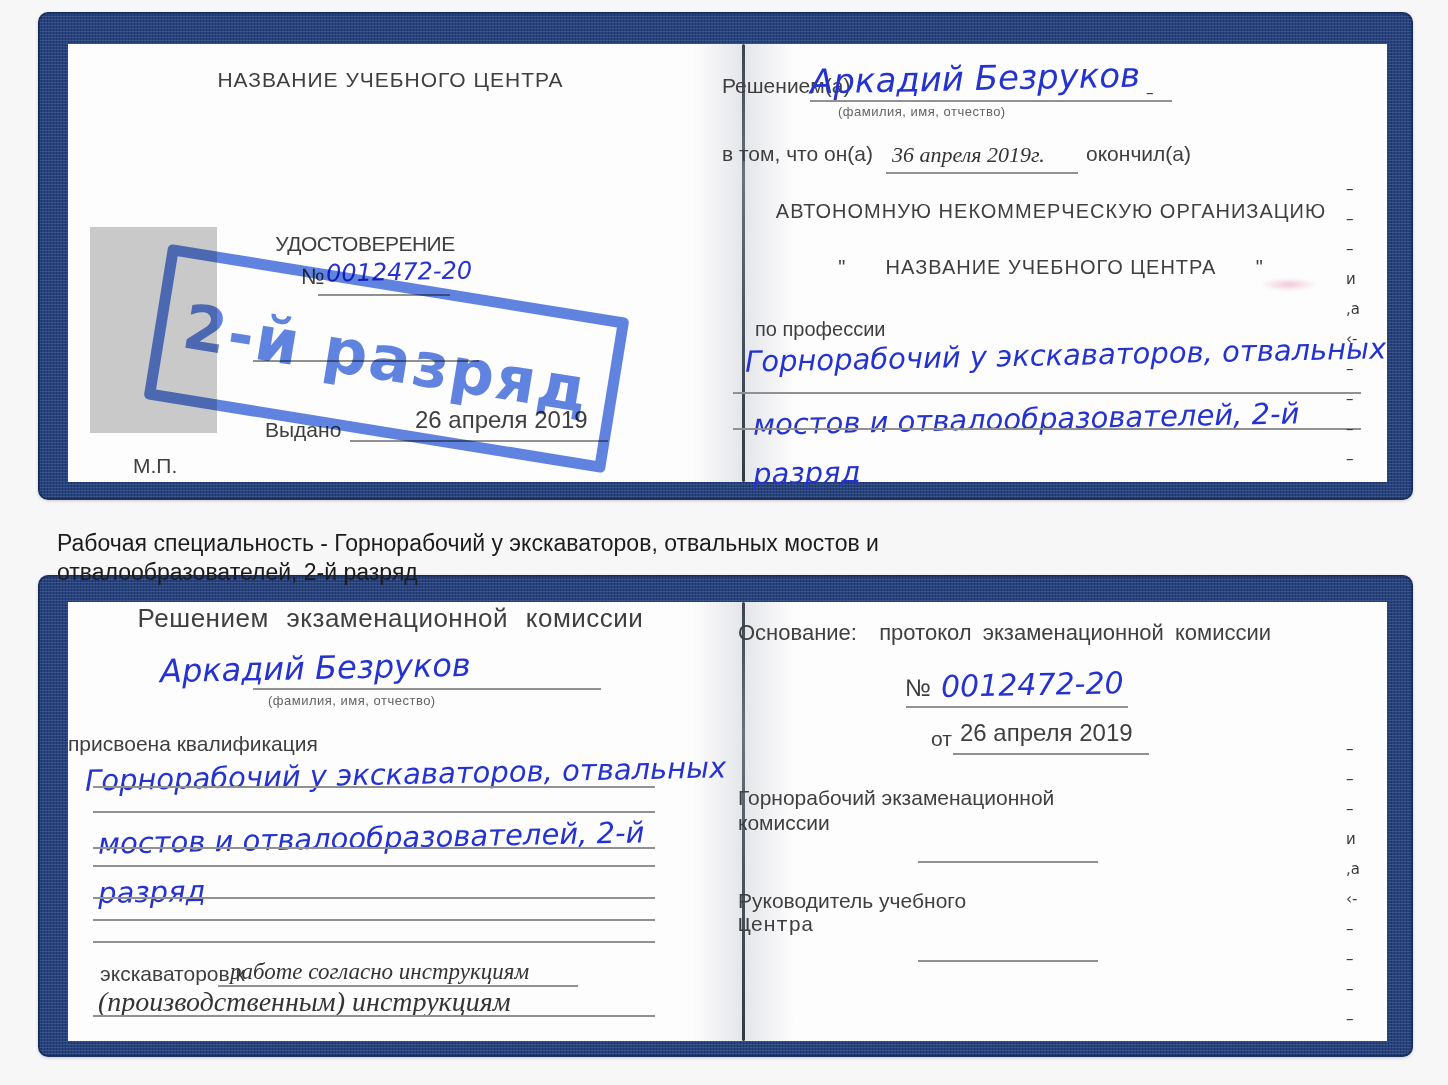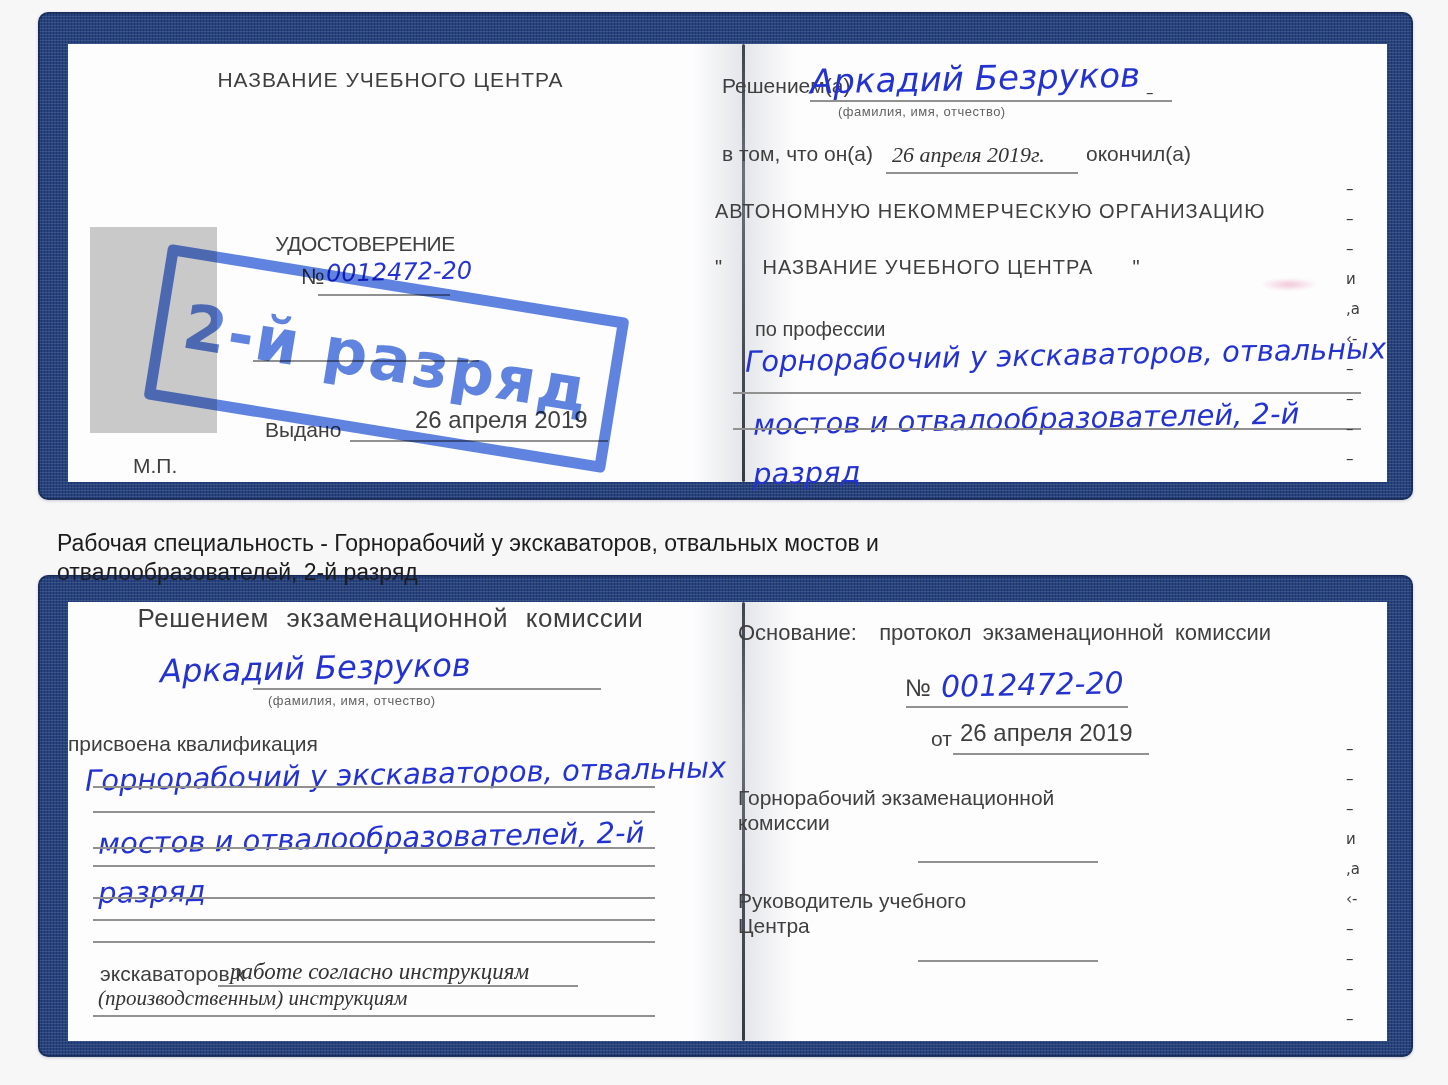--- a/index.html
+++ b/index.html
@@ -22,21 +22,21 @@
     position:absolute;top:0;bottom:0;left:674px;width:3px;
     background:linear-gradient(180deg,#3c4350,#6a707c 30%,#464d5a 70%,#333a46);
     border-radius:2px;
   }
   .crease-shade-l{position:absolute;top:0;bottom:0;left:624px;width:50px;
     background:linear-gradient(90deg,rgba(0,0,0,0),rgba(120,126,140,.18));}
   .crease-shade-r{position:absolute;top:0;bottom:0;left:677px;width:50px;
     background:linear-gradient(90deg,rgba(120,126,140,.18),rgba(0,0,0,0));}
   .el{position:absolute;white-space:pre;}
   .print{font-size:21px;color:#3f3f3f;}
-  .print-c{font-size:20px;color:#3f3f3f;letter-spacing:1px;text-align:left;}
+  .print-c{font-size:20px;color:#3f3f3f;letter-spacing:1px;text-align:center;}
   .hint{font-size:13px;color:#636363;letter-spacing:.5px;}
   .hw{font-family:"DejaVu Sans",sans-serif;font-style:italic;color:#2433d0;transform:rotate(-1.2deg);}
   .ser{font-family:"Liberation Serif",serif;font-style:italic;color:#343434;}
   .rule{position:absolute;height:2px;background:#919191;}
   .photo{position:absolute;background:#c9c9c9;}
   .stamp{
     position:absolute;border:11px solid #4a73dc;border-radius:5px;
     display:flex;align-items:center;justify-content:center;
     mix-blend-mode:multiply;opacity:.88;
   }
@@ -86,21 +86,21 @@
     <span>2-й разряд</span>
   </div>
 
   <div class="el print" style="left:684px;top:62px;">Решением(а)</div>
   <div class="el hw" style="left:772px;top:46px;font-size:34px;">Аркадий Безруков</div>
   <div class="rule" style="left:772px;top:88px;width:362px;"></div>
   <div class="el mk" style="left:1108px;top:72px;">–</div>
   <div class="el hint" style="left:800px;top:92px;width:200px;">(фамилия, имя, отчество)</div>
 
   <div class="el print" style="left:684px;top:130px;">в том, что он(а)</div>
-  <div class="el ser" style="left:854px;top:130px;font-size:22px;">26 апреля 2019г.</div>
+  <div class="el ser" style="left:854px;top:130px;font-size:22px;">36 апреля 2019г.</div>
   <div class="rule" style="left:848px;top:160px;width:192px;"></div>
   <div class="el print" style="left:1048px;top:130px;">окончил(а)</div>
 
   <div class="el print-c" style="left:677px;top:188px;width:672px;">АВТОНОМНУЮ НЕКОММЕРЧЕСКУЮ ОРГАНИЗАЦИЮ</div>
   <div class="el print-c" style="left:677px;top:244px;width:672px;">"      НАЗВАНИЕ УЧЕБНОГО ЦЕНТРА      "</div>
 
   <div class="el print" style="left:717px;top:306px;font-size:20px;">по профессии</div>
   <div class="el hw" style="left:707px;top:326px;font-size:29px;">Горнорабочий у экскаваторов, отвальных</div>
   <div class="rule" style="left:695px;top:380px;width:628px;"></div>
   <div class="el hw" style="left:715px;top:390px;font-size:29px;">мостов и отвалообразователей, 2-й</div>
@@ -147,39 +147,39 @@
   <div class="rule" style="left:55px;top:272px;width:562px;"></div>
   <div class="rule" style="left:55px;top:290px;width:562px;"></div>
   <div class="el hw" style="left:60px;top:300px;font-size:29px;">разряд</div>
   <div class="rule" style="left:55px;top:322px;width:562px;"></div>
   <div class="rule" style="left:55px;top:344px;width:562px;"></div>
   <div class="rule" style="left:55px;top:366px;width:562px;"></div>
 
   <div class="el print" style="left:62px;top:387px;">экскаваторов к</div>
   <div class="el ser" style="left:192px;top:384px;font-size:23px;">работе согласно инструкциям</div>
   <div class="rule" style="left:180px;top:410px;width:360px;"></div>
-  <div class="el ser" style="left:60px;top:411px;font-size:21px;">(производственным) инструкциям</div>
+  <div class="el ser" style="left:60px;top:411px;font-size:28px;">(производственным) инструкциям</div>
   <div class="rule" style="left:55px;top:440px;width:562px;"></div>
 
   <div class="el print" style="left:700px;top:45px;font-size:22px;word-spacing:5px;">Основание:  протокол экзаменационной комиссии</div>
 
   <div class="el print" style="left:867px;top:99px;font-size:24px;">№</div>
   <div class="el hw" style="left:903px;top:92px;font-size:30px;">0012472-20</div>
   <div class="rule" style="left:868px;top:131px;width:222px;"></div>
 
   <div class="el print" style="left:893px;top:152px;">от</div>
   <div class="el print" style="left:922px;top:144px;font-size:24px;">26 апреля 2019</div>
   <div class="rule" style="left:915px;top:178px;width:196px;"></div>
 
   <div class="el print" style="left:700px;top:211px;">Горнорабочий экзаменационной</div>
   <div class="el print" style="left:700px;top:236px;">комиссии</div>
   <div class="rule" style="left:880px;top:286px;width:180px;"></div>
 
   <div class="el print" style="left:700px;top:314px;">Руководитель учебного</div>
-  <div class="el print" style="left:700px;top:339px;">Центра</div>
+  <div class="el print" style="left:700px;top:339px;font-family:Liberation Mono, monospace;">Центра</div>
   <div class="rule" style="left:880px;top:385px;width:180px;"></div>
 
   <div class="edge-col" style="left:1308px;top:165px;height:280px;">
       <span class="mk" style="top: 0px;">–</span>
       <span class="mk" style="top: 30px;">–</span>
       <span class="mk" style="top: 60px;">–</span>
       <span class="mk" style="top: 90px;">и</span>
       <span class="mk" style="top: 120px;">,а</span>
       <span class="mk" style="top: 150px;">‹-</span>
       <span class="mk" style="top: 180px;">–</span>

